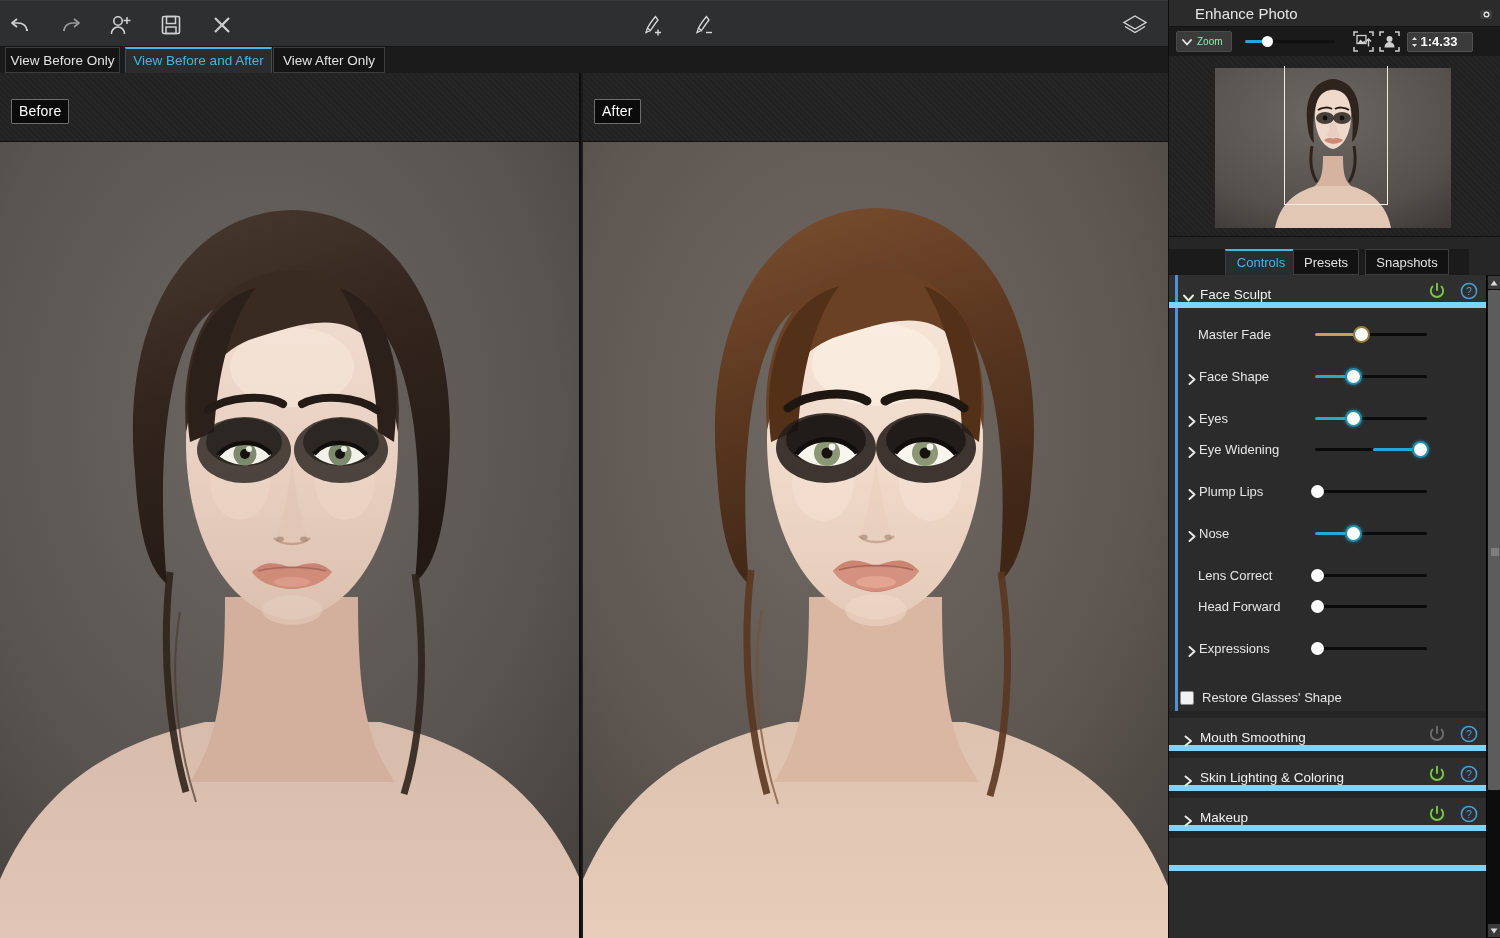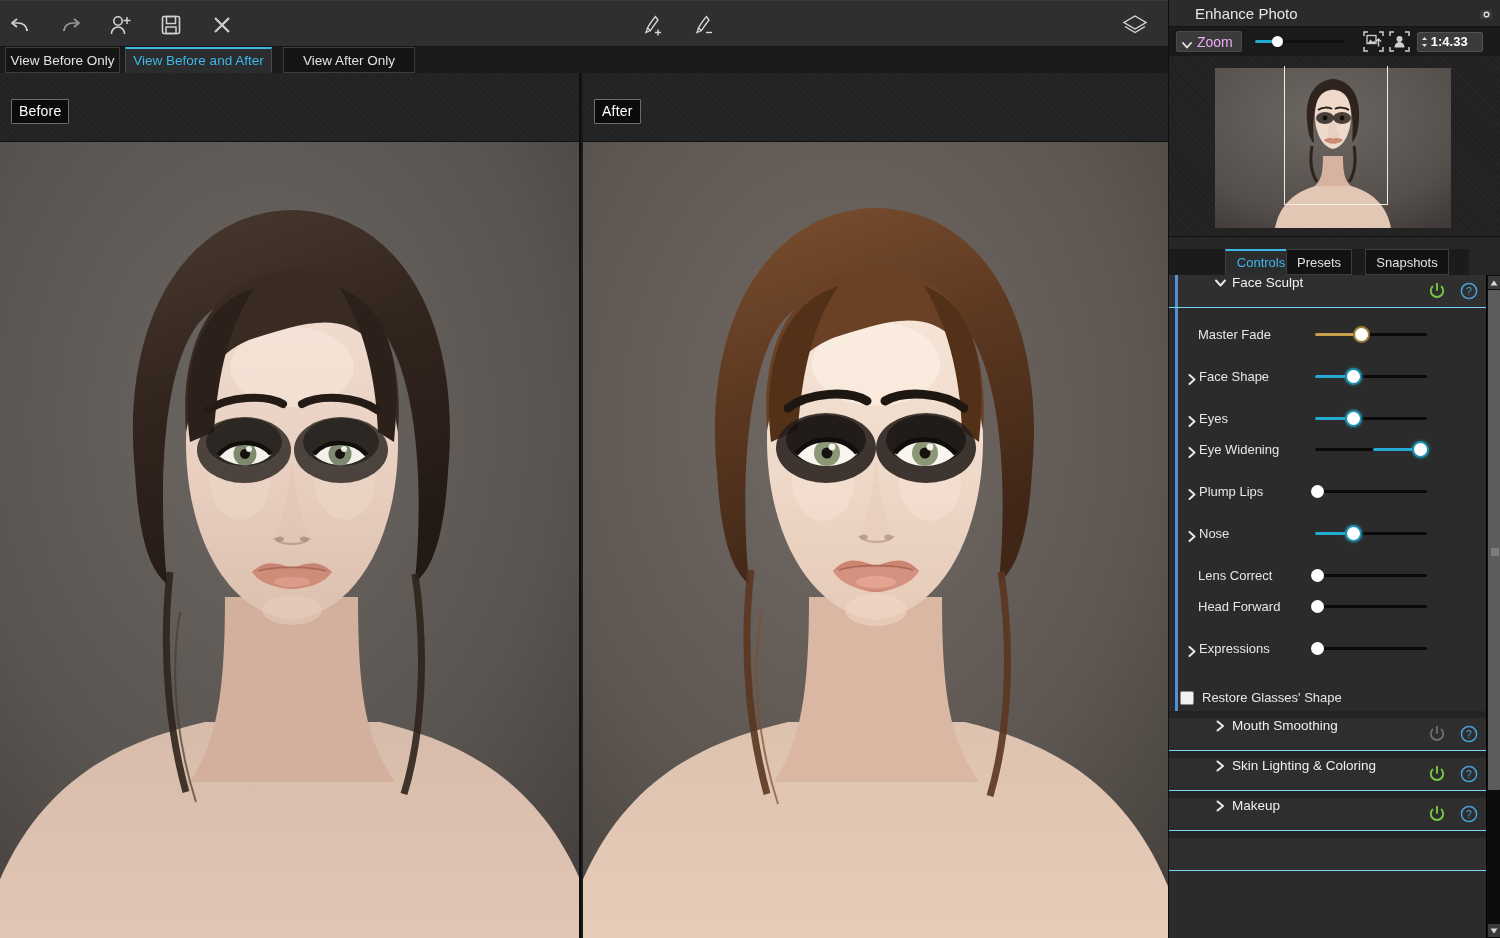--- a/index.html
+++ b/index.html
@@ -91,21 +91,21 @@
 
   #zoombar {
     position: absolute; left: 0; top: 27px; width: 332px; height: 29px;
     background: #1a1a1a;
     display: flex; align-items: center;
   }
   #zoom-toggle {
     margin-left: 7px; height: 21px; background: #3b3b3b;
     border: 1px solid #4a4a4a; border-radius: 2px;
     display: flex; align-items: center; padding: 0 8px 0 5px;
-    font-size: 14px; color: #f0abfc; cursor: pointer;
+    font-size: 10px; color: #86efac; cursor: pointer;
   }
   .chev-down { width: 10px; height: 10px; margin-right: 5px; }
   #zoom-slider { position: relative; margin-left: 13px; width: 90px; height: 16px; cursor: pointer; }
   .zs-track { position:absolute; left:0; top:6px; width:90px; height:3px; background:#111; border-radius:2px; }
   .zs-fill { position:absolute; left:0; top:6px; height:3px; background:#23a9d4; border-radius:2px; }
   .zs-knob { position:absolute; top:2px; width:11px; height:11px; border-radius:50%; background:#fff; }
   .zbtn { width: 26px; height: 24px; display:flex; align-items:center; justify-content:center; cursor:pointer; }
   #zoom-ratio {
     margin-left: 4px; margin-right: 8px; height: 20px; min-width: 66px;
     background: #3b3b3b; border: 1px solid #525252; border-radius: 2px;
@@ -148,23 +148,22 @@
   }
 
   #controls-scroll {
     position: absolute; left: 0; top: 275px; width: 332px; height: 663px;
     background: #2b2b2b; overflow: hidden;
   }
   #controls-inner { position: absolute; left: 0; top: 0; width: 318px; }
 
   .section-head {
     position: relative; height: 33px; background: #2e2e2e;
-    display: flex; align-items: flex-start;
-    border-bottom: 1px solid #7dd3fc;
-    padding-left: 32px;
+    display: flex; align-items: flex-end;
+    border-bottom: 6px solid #7dd3fc;
   }
   .section-head.open { background: #2f2f2f; }
   .accent { position: absolute; left: 6px; top: 0; width: 3px; height: 100%; background: #4f93d6; }
   .twisty { width: 11px; height: 12px; margin-left: 14px; margin-right: 6px; cursor:pointer; }
   .section-title { font-size: 13.5px; color: #f0f0f0; }
   .sec-icons { position: absolute; right: 9px; top: 7px; display: flex; gap: 14px; align-items: center; }
   .pwr { width: 18px; height: 18px; cursor: pointer; }
   .help { width: 18px; height: 18px; cursor: pointer; }
 
   #face-body { background: #2b2b2b; position: relative; padding-bottom: 6px; }
@@ -264,21 +263,21 @@
         <svg width="28" height="26" viewBox="0 0 28 26">
             <path d="M14 4 L25 10.5 L14 17 L3 10.5 Z" stroke="#d9d9d9" stroke-width="1.4" fill="none"></path>
             <path d="M4 14.5 L14 20.5 L24 14.5" stroke="#d9d9d9" stroke-width="1.4" fill="none"></path>
           </svg>
       </div>
     </div>
 
     <div id="tabbar">
       <div class="vtab" style="left:5px;width:115px">View Before Only</div>
       <div class="vtab active" style="left:125px;width:147px">View Before and After</div>
-      <div class="vtab" style="left:283px;width:132px">View After Only</div>
+      <div class="vtab" style="left:273px;width:112px">View After Only</div>
     </div>
 
     <div id="panes">
 
       <div class="pane" id="pane-before">
         <div class="pane-header">
           <div class="pane-tag">Before</div>
         </div>
         <div class="photo-wrap">
           <svg class="photo-svg" width="581" height="796" viewBox="0 0 581 796">
@@ -510,21 +509,21 @@
           <path d="M109 72 C 113 69 118 70 118 71 C 118 70 124 69 128 72 C 124 77 113 77 109 72 Z" fill="#cd8a76"></path>
           <path d="M97 78 C 94 96 98 108 102 114" stroke="#2e231c" stroke-width="3" fill="none"></path>
           <path d="M139 78 C 142 96 138 108 134 114" stroke="#2e231c" stroke-width="3" fill="none"></path>
         </svg>
       </div>
       <div id="nav-roi"></div>
     </div>
 
     <div id="ctabs">
       <div class="ctab active" style="left:56px;width:72px">Controls</div>
-      <div class="ctab" style="left:117px;width:66px">Presets</div>
+      <div class="ctab" style="left:124px;width:66px">Presets</div>
       <div class="ctab" style="left:196px;width:84px">Snapshots</div>
     </div>
 
     <div id="controls-scroll">
       <div id="controls-inner">
 
         <div class="section-head open">
           <div class="accent"></div>
           <span class="twisty">
             <svg width="11" height="12" viewBox="0 0 11 12">

